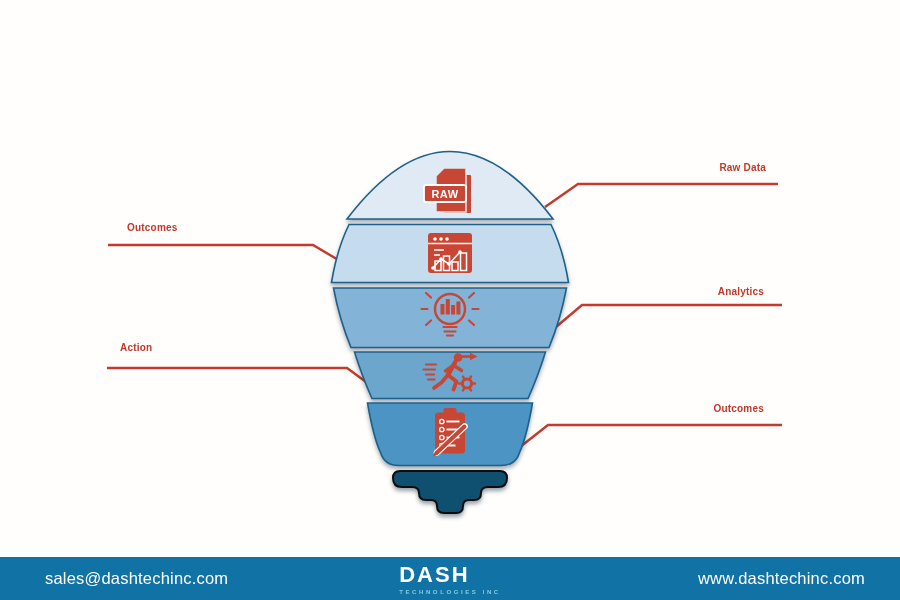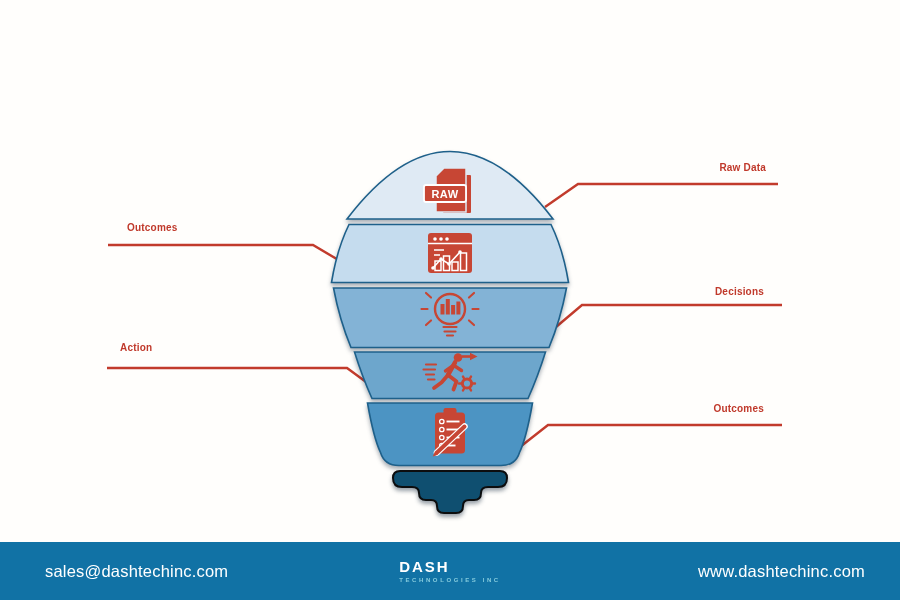--- a/index.html
+++ b/index.html
@@ -20,30 +20,30 @@
   .bulb-base{filter:drop-shadow(0px 3px 2px rgba(25,45,65,.45));}
   .connector{stroke:#c23b2c;stroke-width:2.4;fill:none;}
 
   .stage-label{
     position:absolute;font-size:10px;font-weight:bold;color:#c0392b;letter-spacing:.2px;
     white-space:nowrap;
   }
   .stage-label.right{text-align:right;}
 
   .footer{
-    position:absolute;left:0;bottom:0;width:900px;height:58px;background:#1172a5;
+    position:absolute;left:0;bottom:0;width:900px;height:43px;background:#1172a5;
     display:flex;align-items:center;justify-content:space-between;
     box-sizing:border-box;padding:0 35px 0 45px;color:#ffffff;
   }
   .footer-email,.footer-site{font-size:16.5px;letter-spacing:.2px;}
   .logo{
     position:absolute;left:50%;top:50%;transform:translate(-50%,-50%);
     text-align:left;line-height:1;
   }
-  .logo-text{font-size:15px;font-weight:bold;color:#ffffff;letter-spacing:2px;}
+  .logo-text{font-size:22px;font-weight:bold;color:#ffffff;letter-spacing:2px;}
   .logo-sub{font-size:6px;letter-spacing:2.6px;color:#85cbdd;margin-top:3px;font-weight:bold;}
 </style>
 </head>
 <body>
 
 <div class="canvas">
 
 
   <svg class="diagram" width="900" height="600" viewBox="0 0 900 600">
 
@@ -128,21 +128,21 @@
           <path d="M 446.5 445.5 H 455.5" stroke-width="1.9"></path>
       </g>
       <path d="M 437 452.5 L 464.5 426.5" stroke="#ffffff" stroke-width="6.5" stroke-linecap="round"></path>
       <path d="M 437 452.5 L 464.5 426.5" stroke="#c74634" stroke-width="4" stroke-linecap="round"></path>
       <polygon points="432.8,456.5 438,454.8 435.2,450.8" fill="#c74634"></polygon>
     </g>
   </svg>
 
   <div class="stage-label right" style="top:162px; right:134px;">Raw Data</div>
   <div class="stage-label" style="top:222px; left:127px;">Outcomes</div>
-  <div class="stage-label right" style="top:286px; right:136px;">Decisions</div>
+  <div class="stage-label right" style="top:286px; right:136px;">Analytics</div>
   <div class="stage-label" style="top:342px; left:120px;">Action</div>
   <div class="stage-label right" style="top:403px; right:136px;">Outcomes</div>
 
   <div class="footer">
     <span class="footer-email">sales@dashtechinc.com</span>
     <div class="logo">
       <div class="logo-text">DASH</div>
       <div class="logo-sub">TECHNOLOGIES INC</div>
     </div>
     <span class="footer-site">www.dashtechinc.com</span>

